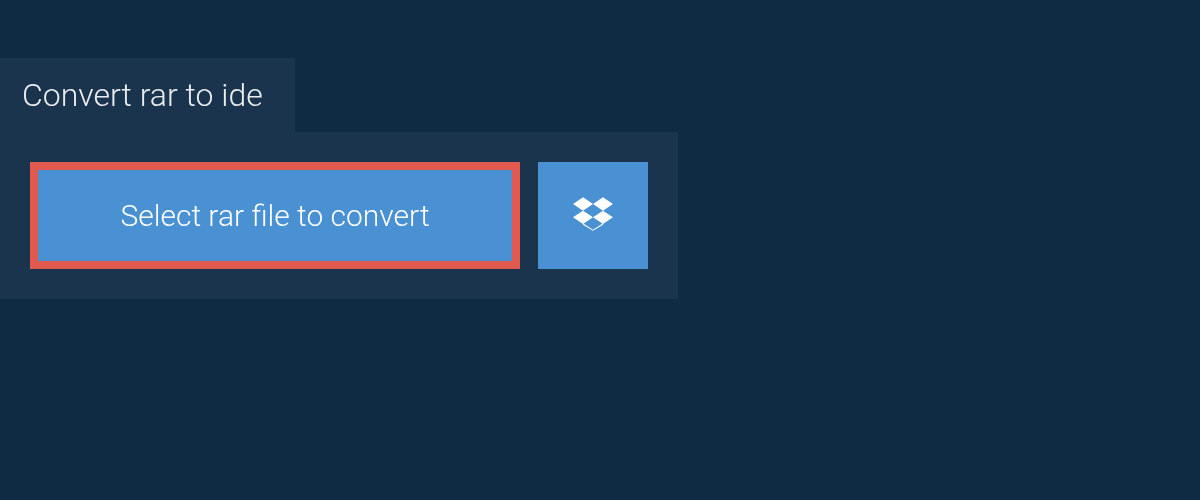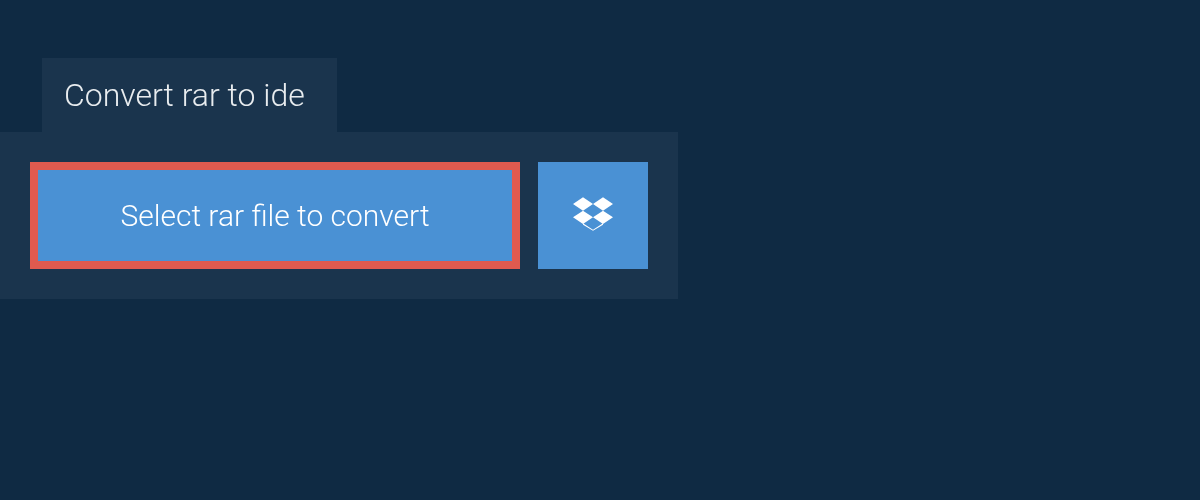--- a/index.html
+++ b/index.html
@@ -9,21 +9,20 @@
     }
     body {
       width: 1200px;
       height: 500px;
       background: #0f2a43;
       font-family: -apple-system, BlinkMacSystemFont, "Segoe UI", Roboto, "Helvetica Neue", Arial, sans-serif;
       overflow: hidden;
     }
     .tab-container {
       margin-top: 58px;
-      margin-left: 42px;
     }
     .tab {
       display: inline-block;
       background: #1a344d;
       padding: 18px 32px 18px 22px;
       color: #e8ecef;
       font-size: 32px;
       font-weight: 300;
     }
     .panel {

